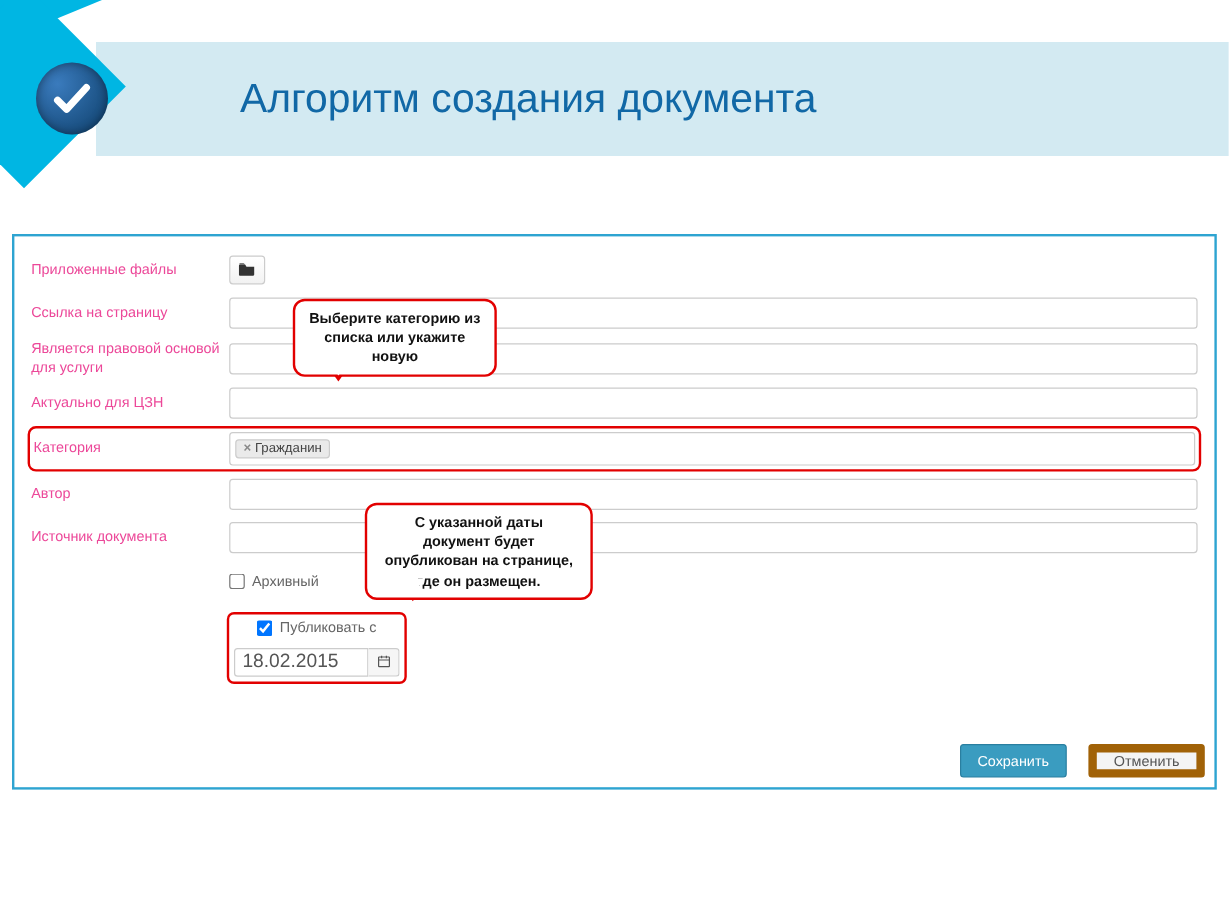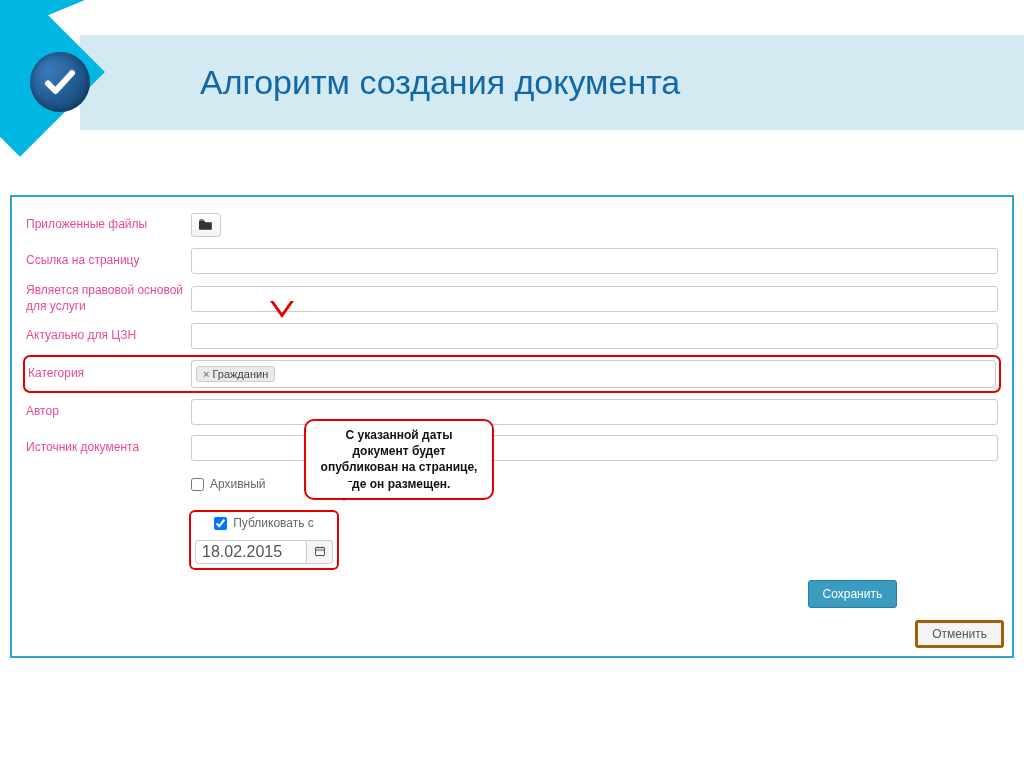--- a/index.html
+++ b/index.html
@@ -245,23 +245,22 @@
     justify-content: center;
     cursor: pointer;
   }
   .btn-primary {
     background: #3a9cc0;
     border: 1px solid #2a7fa0;
     color: #fff;
   }
   .btn-default {
     background: #f4f4f4;
-    border: 3px solid #a16207;
-    color: #555;
-    margin-top: 40px;
+    border: 7px solid #a16207;
+    color: #555;
   }
 
   .pub-block {
     display: inline-flex;
     align-items: center;
     gap: 10px;
   }
 </style>
 </head>
 <body>
@@ -361,20 +360,23 @@
                 <line x1="8" y1="3" x2="8" y2="7"></line>
                 <line x1="16" y1="3" x2="16" y2="7"></line>
               </svg>
             </span>
           </div>
         </div>
       </div>
     </div>
   </div>
 
+  <div class="callout" style="top:52px; left:232px; width:170px;">
+    <span>Выберите категорию из списка или укажите новую</span>
+  </div>
   <div class="callout-tail tail-down-red" style="top:104px; left:258px;"></div>
   <div class="callout-tail tail-down-white" style="top:102px; left:260px; z-index:41;"></div>
 
   <div class="callout" style="top:222px; left:292px; width:190px;">
     <span>С указанной даты документ будет опубликован на странице, где он размещен.</span>
   </div>
   <div class="callout-tail tail-down-red" style="top:287px; left:320px;"></div>
   <div class="callout-tail tail-down-white" style="top:285px; left:322px; z-index:41;"></div>
 
   <div class="btn-row">

